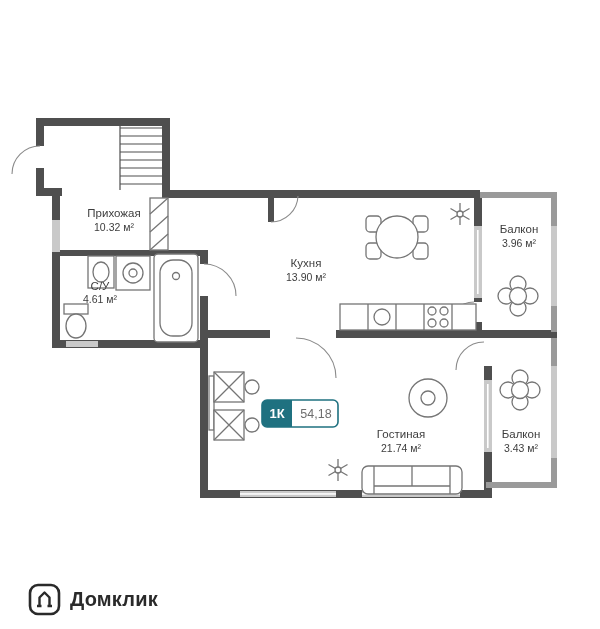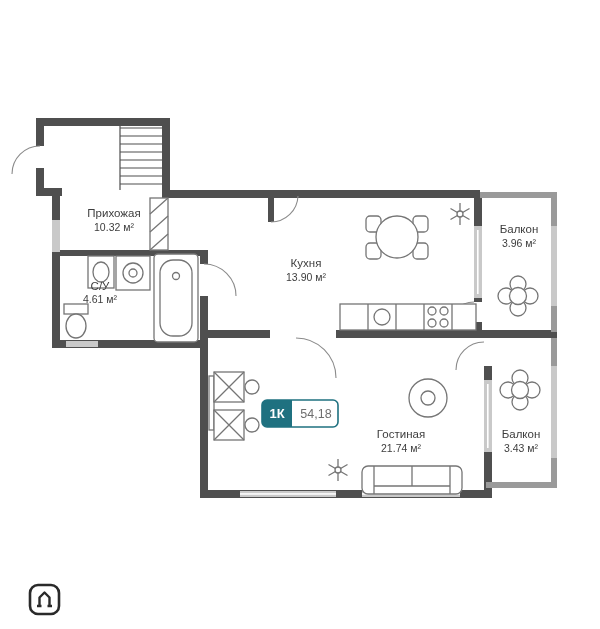--- a/index.html
+++ b/index.html
@@ -202,14 +202,15 @@
       <text class="badge-v" x="316" y="418">54,18</text>
     </g>
   </svg>
 
   <div class="logo">
     <svg class="logo-icon" width="33" height="33" viewBox="0 0 33 33">
       <rect x="2" y="2" width="29" height="29" rx="8" fill="none" stroke="var(--logo,#2a2a2a)" stroke-width="2.6"></rect>
       <path d="M 11.5 23 V 14.5 L 16.5 9.5 L 21.5 14.5 V 23" fill="none" stroke="var(--logo,#2a2a2a)" stroke-width="2.4" stroke-linejoin="round"></path>
       <path d="M 9 23 H 13.5 M 19.5 23 H 24" fill="none" stroke="var(--logo,#2a2a2a)" stroke-width="2.4"></path>
     </svg>
+    <span class="logo-text">Домклик</span>
   </div>
 </div>
 
 </body></html>

